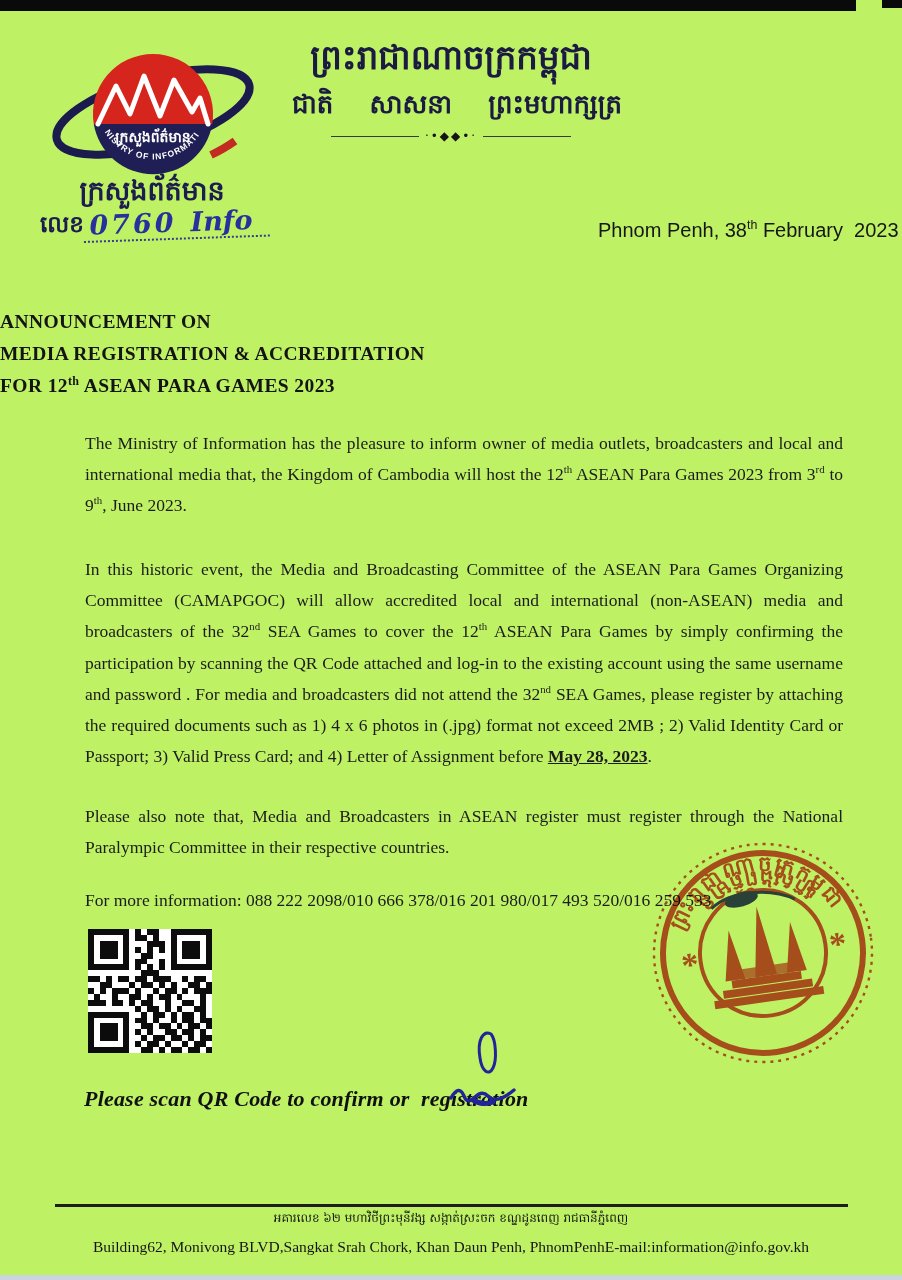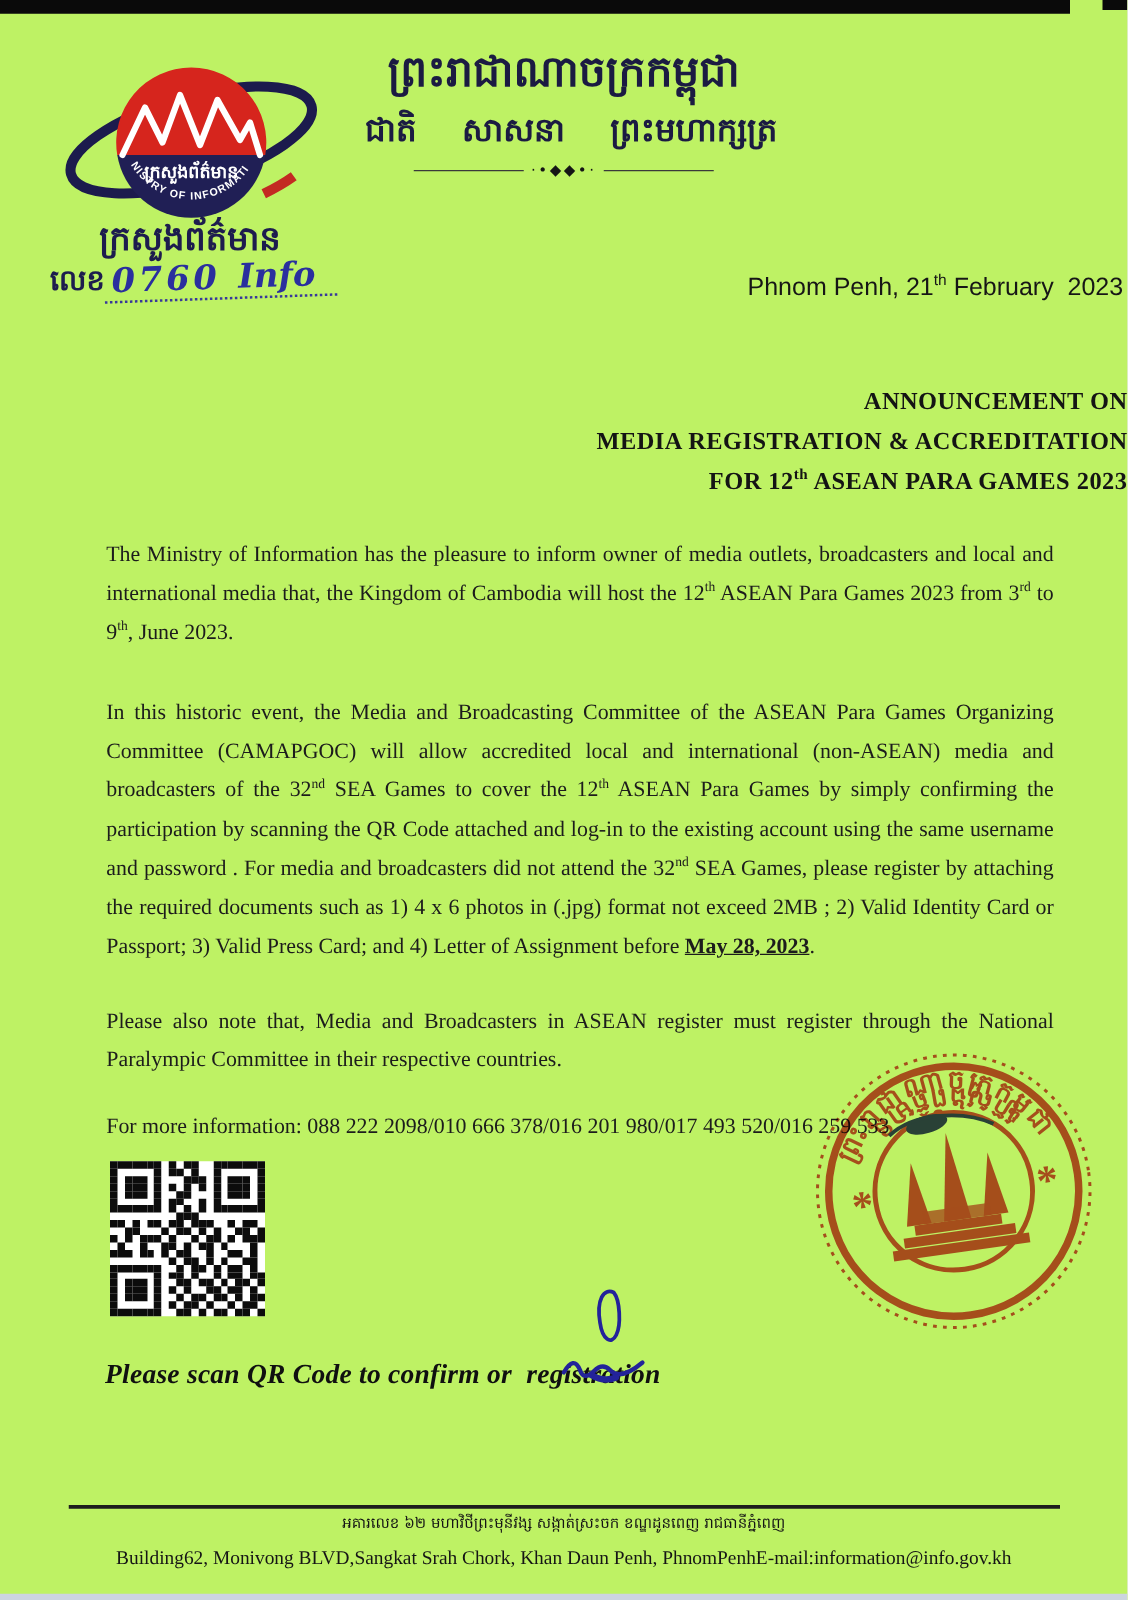--- a/index.html
+++ b/index.html
@@ -31,21 +31,21 @@
   .ref-label { font-family:"DejaVu Sans", sans-serif; font-size:23px; color:#1d1c4e; font-weight:bold; }
   .ref-hand { flex:1; border-bottom:2px dotted #38389a; display:flex; gap:14px; padding:0 4px 0 6px;
     font-family:"DejaVu Serif", serif; font-style:italic; font-weight:bold;
     font-size:27px; color:#2a2f9e; transform:rotate(-2deg); transform-origin:left bottom; }
   .ref-num { letter-spacing:3px; }
 
   .dateline { left:598px; top:219px; font-family:"Liberation Sans", sans-serif;
     font-size:20px; color:#161616; white-space:pre; }
 
   
-  .title-block { left:0; right:0; top:306px; text-align:right; font-weight:bold;
+  .title-block { left:0; right:0; top:306px; text-align:left; font-weight:bold;
     font-size:19.5px; line-height:32px; letter-spacing:.4px; color:#141414; }
 
   
   .para { left:85px; width:758px; text-align:justify;
     font-size:17.5px; line-height:31.2px; color:#1c1c1c; }
   .p1 { top:428px; } .p2 { top:554px; } .p3 { top:801px; }
   .info-line { left:85px; top:890px; width:758px; font-size:17.5px; color:#1c1c1c; }
   sup { font-size:62%; line-height:0; vertical-align:super; }
   .bu { font-weight:bold; text-decoration:underline; }
 
@@ -103,21 +103,21 @@
   <div class="abs ministry-kh">ក្រសួងព័ត៌មាន</div>
 
   <div class="abs ref-line">
     <span class="ref-label">លេខ</span>
     <span class="ref-hand">
       <span class="ref-num">0760</span>
       <span>Info</span>
     </span>
   </div>
 
-  <div class="abs dateline"><span>Phnom Penh, 21</span><sup>th</sup><span> February  2023</span></div>
+  <div class="abs dateline"><span>Phnom Penh, 38</span><sup>th</sup><span> February  2023</span></div>
 
   <div class="abs title-block">
     <div>ANNOUNCEMENT ON</div>
     <div>MEDIA REGISTRATION &amp; ACCREDITATION</div>
     <div><span>FOR 12</span><sup>th</sup><span> ASEAN PARA GAMES 2023</span></div>
   </div>
 
   <div class="abs para p1"><span>The Ministry of Information has the pleasure to inform owner of media outlets, broadcasters and local and international media that, the Kingdom of Cambodia will host the 12</span><sup>th</sup><span> ASEAN Para Games 2023 from  3</span><sup>rd</sup><span>  to 9</span><sup>th</sup><span>,  June 2023.</span></div>
   <div class="abs para p2"><span>In this historic event, the Media and Broadcasting Committee of the ASEAN Para Games Organizing Committee (CAMAPGOC) will allow accredited local and international (non-ASEAN) media and broadcasters of the 32</span><sup>nd</sup><span>  SEA Games to cover the 12</span><sup>th</sup><span>  ASEAN Para Games by simply confirming the participation by scanning the QR Code attached and log-in to the existing account using the same username and password . For media and broadcasters did not attend the 32</span><sup>nd</sup><span> SEA Games, please register by attaching the required documents such as 1) 4 x 6 photos in (.jpg) format not exceed 2MB ; 2) Valid Identity Card or Passport; 3) Valid Press Card; and 4) Letter of Assignment before </span><span class="bu">May 28, 2023</span><span>.</span></div>
   <div class="abs para p3"><span>Please also note that, Media and Broadcasters in ASEAN register must register through the National Paralympic Committee in their respective countries.</span></div>

